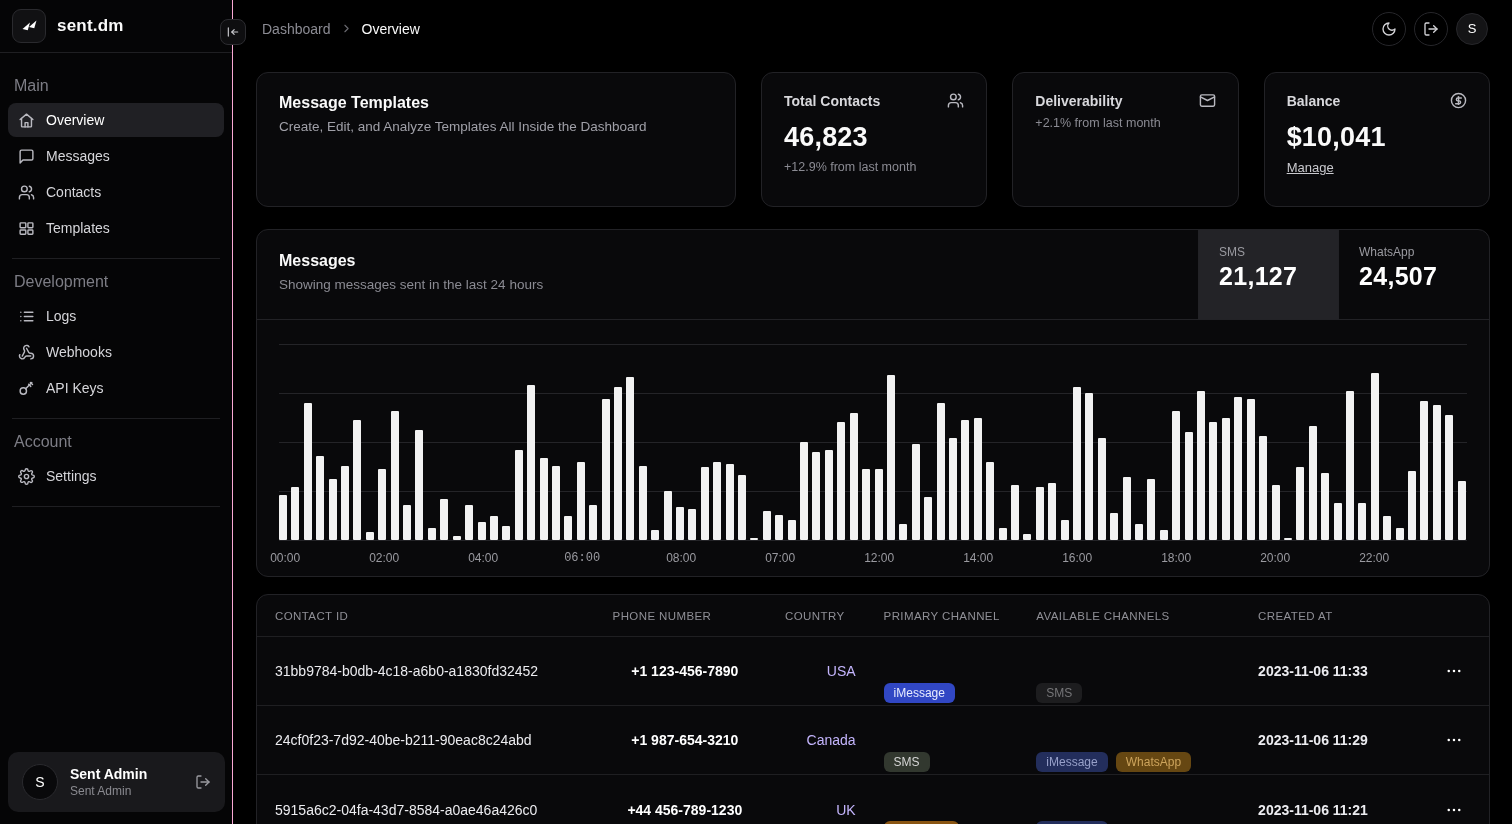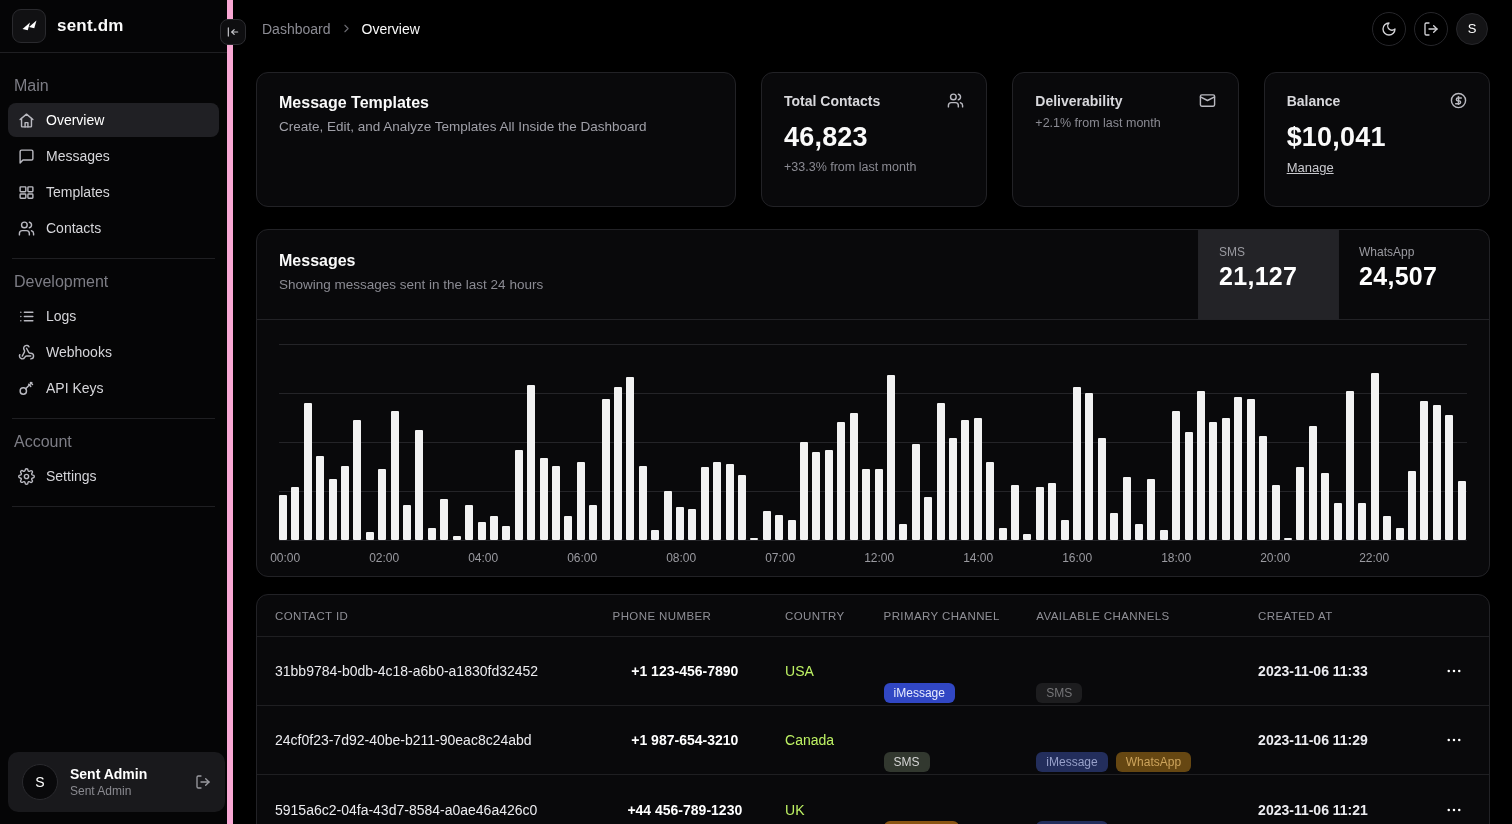--- a/index.html
+++ b/index.html
@@ -2,21 +2,21 @@
 <html><head>
 <meta charset="utf-8">
 <style>
   * { margin:0; padding:0; box-sizing:border-box; }
   html,body { width:1512px; height:824px; overflow:hidden; background:#000; color:#fafafa;
     font-family:"Liberation Sans","DejaVu Sans",sans-serif; }
   svg { display:block; }
   .app { display:flex; width:100%; height:100%; position:relative; }
 
   
-  .sidebar { width:233px; height:100%; background:#050506; border-right:6px solid #f9a8d4;
+  .sidebar { width:233px; height:100%; background:#050506; border-right:1px solid #f9a8d4;
     display:flex; flex-direction:column; position:relative; flex-shrink:0; }
   .sidebar-header { height:53px; display:flex; align-items:center; gap:11px; padding:0 12px;
     border-bottom:1px solid #1f1f22; }
   .logo-box { width:34px; height:34px; border-radius:9px; background:#111113; border:1px solid #2a2a2e;
     display:flex; align-items:center; justify-content:center; color:#fff; }
   .logo-box svg { width:19px; height:19px; }
   .brand-name { font-size:17px; font-weight:700; letter-spacing:.2px; }
   .collapse-btn { position:absolute; left:220px; top:19px; width:26px; height:26px; border-radius:8px;
     background:#0e0e10; border:1px solid #2c2c30; color:#c9c9ce; display:flex; align-items:center;
     justify-content:center; z-index:20; cursor:pointer; }
@@ -101,21 +101,21 @@
   
   .table-card { margin-top:17px; background:#09090b; border:1px solid #222226; border-radius:12px; overflow:hidden; }
   .t-row { display:grid; grid-template-columns:27.4% 14% 8% 12.4% 18% 14.9% 5.3%; align-items:center; }
   .t-head { height:42px; border-bottom:1px solid #1f1f22; }
   .t-head .t-cell { font-size:11.5px; letter-spacing:.4px; color:#8f8f96; text-transform:uppercase; }
   .t-cell { padding:0 10px 0 18px; }
   .t-body-row { height:69px; border-bottom:1px solid #1f1f22; }
   .t-body-row:last-child { border-bottom:none; }
   .cell-id { font-size:14px; color:#ececf0; }
   .cell-phone { font-size:14px; font-weight:700; color:#ffffff;text-align:center; }
-  .cell-country { font-size:14px; color:#bef264; }
+  .cell-country { font-size:14px; color:#c4b5fd;text-align:right; }
   .cell-date { font-size:14px; font-weight:600; color:#ececf0; }
   .badge { display:inline-block; font-size:12px; font-weight:500; border-radius:6px; padding:3px 10px;margin-top:43px; }
   .badges { display:flex; gap:8px; }
   .row-menu { width:24px; height:24px; color:#fff; cursor:pointer; display:flex; align-items:center; justify-content:center; }
   .row-menu svg { width:18px; height:18px; }
 </style>
 </head>
 <body>
 
 <div class="app">
@@ -148,38 +148,38 @@
           <span class="nav-icon">
             <svg viewBox="0 0 24 24" fill="none" stroke="currentColor" stroke-width="2" stroke-linecap="round" stroke-linejoin="round">
               <path d="M21 15a2 2 0 0 1-2 2H7l-4 4V5a2 2 0 0 1 2-2h14a2 2 0 0 1 2 2z"></path>
             </svg>
           </span>
       <span class="lbl">Messages</span>
         </div>
         <div class="nav-item">
           <span class="nav-icon">
             <svg viewBox="0 0 24 24" fill="none" stroke="currentColor" stroke-width="2" stroke-linecap="round" stroke-linejoin="round">
+              <circle cx="9" cy="7" r="4"></circle>
+              <path d="M16 21v-2a4 4 0 0 0-4-4H6a4 4 0 0 0-4 4v2"></path>
+              <path d="M16 3.1a4 4 0 0 1 0 7.8"></path>
+              <path d="M22 21v-2a4 4 0 0 0-3-3.9"></path>
+            </svg>
+          </span>
+      <span class="lbl">Contacts</span>
+        </div>
+        <div class="nav-item">
+          <span class="nav-icon">
+            <svg viewBox="0 0 24 24" fill="none" stroke="currentColor" stroke-width="2" stroke-linecap="round" stroke-linejoin="round">
               <rect x="3" y="4" width="8" height="7" rx="1"></rect>
               <rect x="14" y="4" width="7" height="7" rx="1"></rect>
               <rect x="3" y="14" width="8" height="6" rx="1"></rect>
               <rect x="14" y="14" width="7" height="6" rx="1"></rect>
             </svg>
           </span>
       <span class="lbl">Templates</span>
-        </div>
-        <div class="nav-item">
-          <span class="nav-icon">
-            <svg viewBox="0 0 24 24" fill="none" stroke="currentColor" stroke-width="2" stroke-linecap="round" stroke-linejoin="round">
-              <circle cx="9" cy="7" r="4"></circle>
-              <path d="M16 21v-2a4 4 0 0 0-4-4H6a4 4 0 0 0-4 4v2"></path>
-              <path d="M16 3.1a4 4 0 0 1 0 7.8"></path>
-              <path d="M22 21v-2a4 4 0 0 0-3-3.9"></path>
-            </svg>
-          </span>
-      <span class="lbl">Contacts</span>
         </div>
         <div class="nav-divider"></div>
         <div class="nav-section-label">Development</div>
         <div class="nav-item">
           <span class="nav-icon">
             <svg viewBox="0 0 24 24" fill="none" stroke="currentColor" stroke-width="2" stroke-linecap="round" stroke-linejoin="round">
               <line x1="9" y1="6" x2="21" y2="6"></line>
               <line x1="9" y1="12" x2="21" y2="12"></line>
               <line x1="9" y1="18" x2="21" y2="18"></line>
               <path d="M4 6h.01M4 12h.01M4 18h.01"></path>
@@ -287,21 +287,21 @@
       <span class="stat-icon">
                 <svg viewBox="0 0 24 24" fill="none" stroke="currentColor" stroke-width="2" stroke-linecap="round" stroke-linejoin="round">
                   <circle cx="9" cy="7" r="4"></circle>
                   <path d="M16 21v-2a4 4 0 0 0-4-4H6a4 4 0 0 0-4 4v2"></path>
                   <path d="M16 3.1a4 4 0 0 1 0 7.8"></path>
                   <path d="M22 21v-2a4 4 0 0 0-3-3.9"></path>
                 </svg>
               </span>
     </div>
     <div class="stat-value">46,823</div>
-    <div class="stat-sub">+33.3% from last month</div>
+    <div class="stat-sub">+12.9% from last month</div>
           </div>
           <div class="card stat-card">
     <div class="stat-head">
       <span class="stat-title">Deliverability</span>
       <span class="stat-icon">
                 <svg viewBox="0 0 24 24" fill="none" stroke="currentColor" stroke-width="2" stroke-linecap="round" stroke-linejoin="round">
                   <rect x="2" y="4" width="20" height="16" rx="2"></rect>
                   <path d="m22 7-10 5L2 7"></path>
                 </svg>
               </span>
@@ -443,21 +443,21 @@
                 <div class="bar" style="height: 71%; background: rgb(242, 242, 242);"></div>
                 <div class="bar" style="height: 69%; background: rgb(242, 242, 242);"></div>
                 <div class="bar" style="height: 64%; background: rgb(242, 242, 242);"></div>
                 <div class="bar" style="height: 30%; background: rgb(242, 242, 242);"></div>
               </div>
             </div>
           <div class="x-labels" id="x-labels">
               <span class="x-label" style="left: 0.520833%;">00:00</span>
               <span class="x-label" style="left: 8.85417%;">02:00</span>
               <span class="x-label" style="left: 17.1875%;">04:00</span>
-              <span class="x-label" style="left: 25.5208%;">06:00</span>
+              <span class="x-label" style="left: 25.5208%; font-family: Liberation Mono, monospace;">06:00</span>
               <span class="x-label" style="left: 33.8542%;">08:00</span>
               <span class="x-label" style="left: 42.1875%;">07:00</span>
               <span class="x-label" style="left: 50.5208%;">12:00</span>
               <span class="x-label" style="left: 58.8542%;">14:00</span>
               <span class="x-label" style="left: 67.1875%;">16:00</span>
               <span class="x-label" style="left: 75.5208%;">18:00</span>
               <span class="x-label" style="left: 83.8542%;">20:00</span>
               <span class="x-label" style="left: 92.1875%;">22:00</span>
             </div>
         </div>

